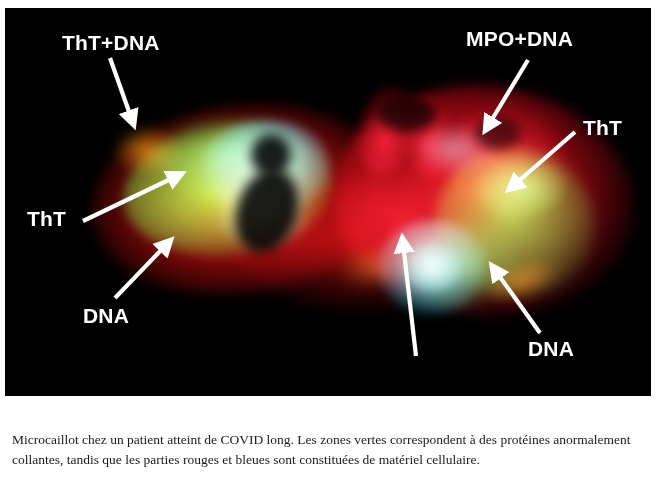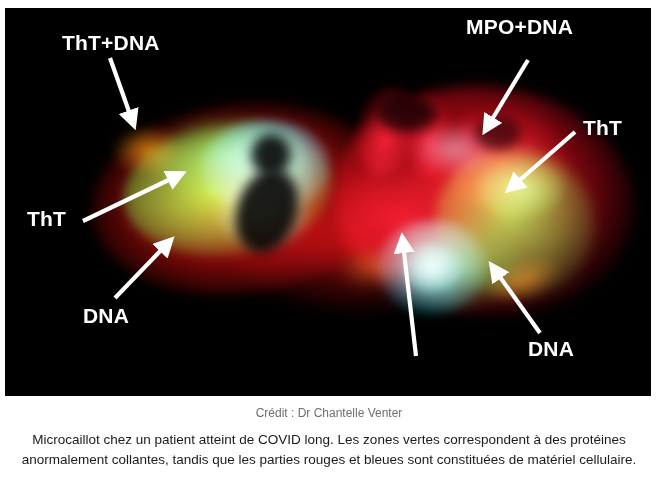--- a/index.html
+++ b/index.html
@@ -202,22 +202,22 @@
     text-align: center;
     font-family: "Liberation Sans", sans-serif;
     font-size: 12px;
     color: #6e6e6e;
   }
 
   #caption {
     position: absolute;
     left: 12px; top: 430px;
     width: 634px;
-    text-align: center;
-    font-family: Liberation Sans, sans-serif;
+    text-align: left;
+    font-family: Liberation Serif, serif;
     font-size: 13.5px;
     line-height: 20px;
     color: #1a1a1a;
   }
 </style>
 </head>
 <body>
 
 <div id="page">
 
@@ -276,31 +276,30 @@
 
         <line x1="110" y1="290" x2="162" y2="236" stroke="#ffffff" stroke-width="4.2" marker-end="url(#ah)"></line>
 
         <line x1="535" y1="325" x2="490" y2="262" stroke="#ffffff" stroke-width="4.2" marker-end="url(#ah)"></line>
 
         <line x1="411" y1="348" x2="398" y2="235" stroke="#ffffff" stroke-width="4.2" marker-end="url(#ah)"></line>
       </svg>
 
       <span class="anno-label" style="left:57px;  top:24px;">ThT+DNA</span>
 
-      <span class="anno-label" style="left:461px; top:8px;">MPO+DNA</span>
+      <span class="anno-label" style="left:461px; top:20px;">MPO+DNA</span>
 
       <span class="anno-label" style="left:578px; top:109px;">ThT</span>
 
       <span class="anno-label" style="left:22px;  top:200px;">ThT</span>
 
       <span class="anno-label" style="left:78px;  top:297px;">DNA</span>
 
       <span class="anno-label" style="left:523px; top:330px;">DNA</span>
 
 
     </div>
   </div>
 
-  <div id="credit">Crédit : Dr Chantelle Venter</div>
 
   <div id="caption">Microcaillot chez un patient atteint de COVID long. Les zones vertes correspondent à des protéines anormalement collantes, tandis que les parties rouges et bleues sont constituées de matériel cellulaire.</div>
 
 </div>
 
 </body></html>

